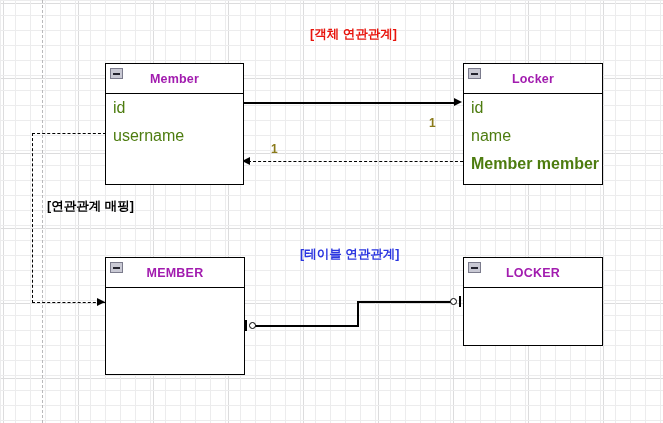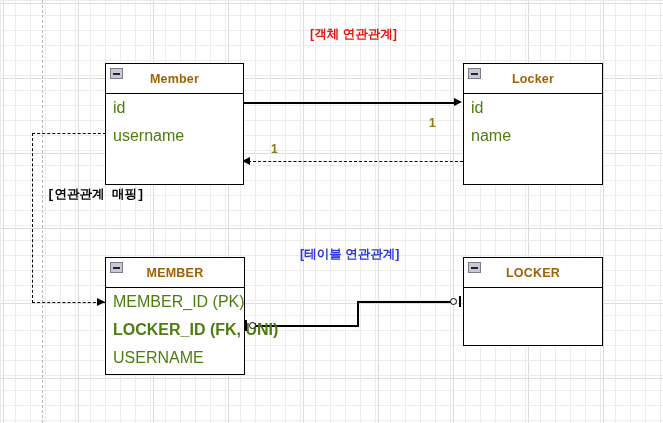--- a/index.html
+++ b/index.html
@@ -38,21 +38,21 @@
     z-index:5;
   }
   .ent .hdr{
     position:relative;
     height:30px;
     border-bottom:1.6px solid #000000;
     display:flex;align-items:center;justify-content:center;
     box-sizing:border-box;
   }
   .ent .hdr .title{
-    font-size:12.5px;font-weight:bold;color:#a16207;
+    font-size:12.5px;font-weight:bold;color:#a21caf;
     letter-spacing:.2px;
   }
   .collapse{
     position:absolute;left:4px;top:4px;
     width:13px;height:11px;
     background:#c9c9d4;
     border:1px solid #7b7b8c;
     box-sizing:border-box;
     display:flex;align-items:center;justify-content:center;
   }
@@ -115,21 +115,21 @@
   }
 </style>
 </head>
 <body>
 
 <div id="canvas">
 
   <div class="pagebreak" style="left:42px;"></div>
 
   <div class="lbl red" style="left:310px;top:26px;">[객체 연관관계]</div>
-  <div class="lbl black" style="left:47px;top:186px;font-family:Liberation Mono, monospace;">[연관관계 매핑]</div>
+  <div class="lbl black" style="left:47px;top:198px;">[연관관계 매핑]</div>
   <div class="lbl blue" style="left:300px;top:246px;">[테이블 연관관계]</div>
 
   <div class="seg h" style="left:243px;top:102px;width:212px;"></div>
   <div class="arrow r" style="left:454px;top:98px;"></div>
   <div class="mult" style="left:429px;top:116px;">1</div>
 
   <div class="dseg h" style="left:248px;top:161px;width:215px;"></div>
   <div class="arrow l" style="left:242px;top:157px;"></div>
   <div class="mult" style="left:271px;top:142px;">1</div>
 
@@ -163,34 +163,30 @@
   <div class="ent" style="left:463px;top:63px;width:140px;height:122px;">
     <div class="hdr">
       <span class="collapse">
           <i></i>
         </span>
       <span class="title">Locker</span>
     </div>
     <div class="body">
       <div class="row">id</div>
       <div class="row">name</div>
+      <div class="row b">Member member</div>
     </div>
   </div>
 
   <div class="ent" style="left:105px;top:257px;width:140px;height:118px;">
     <div class="hdr">
       <span class="collapse">
           <i></i>
         </span>
       <span class="title">MEMBER</span>
-    </div>
-    <div class="body">
-      <div class="row">MEMBER_ID (PK)</div>
-      <div class="row b">LOCKER_ID (FK, UNI)</div>
-      <div class="row">USERNAME</div>
     </div>
   </div>
 
   <div class="ent" style="left:463px;top:257px;width:140px;height:89px;">
     <div class="hdr">
       <span class="collapse">
           <i></i>
         </span>
       <span class="title">LOCKER</span>
     </div>

